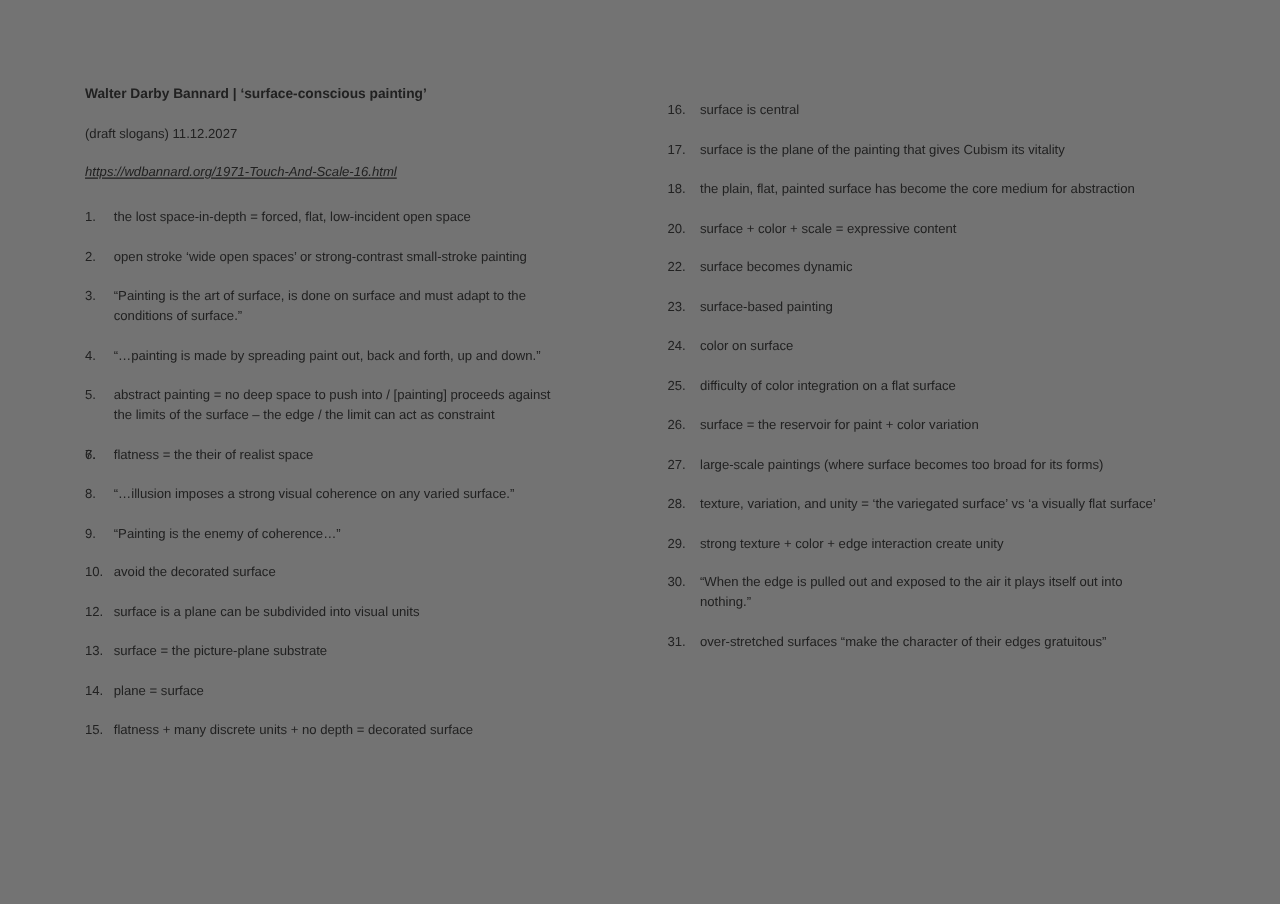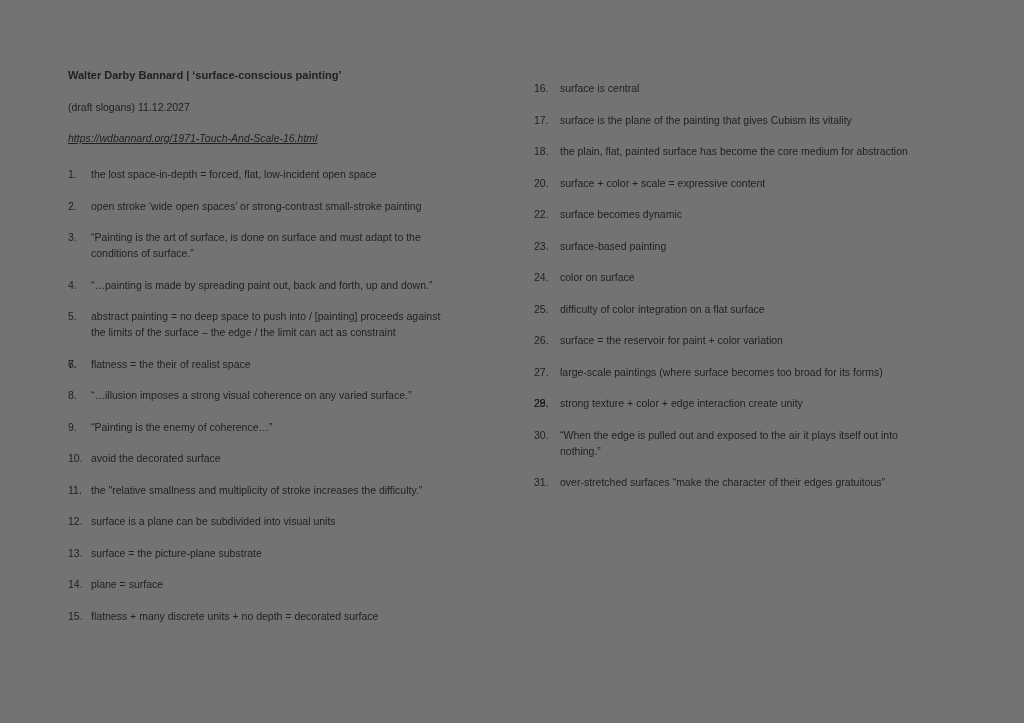--- a/index.html
+++ b/index.html
@@ -107,23 +107,20 @@
     </p>
 
     <p class="list-item">
       <span class="num">9.</span><span class="txt">“Painting is the enemy of coherence…”</span>
     </p>
 
     <p class="list-item">
       <span class="num">10.</span><span class="txt">avoid the decorated surface</span>
     </p>
 
-    <p class="list-item">
-      <span class="num">11.</span><span class="txt">the "relative smallness and multiplicity of stroke increases the difficulty.”</span>
-    </p>
 
     <p class="list-item">
       <span class="num">12.</span><span class="txt">surface is a plane can be subdivided into visual units</span>
     </p>
 
     <p class="list-item">
       <span class="num">13.</span><span class="txt">surface = the picture-plane substrate</span>
     </p>
 
     <p class="list-item">
@@ -172,21 +169,21 @@
 
     <p class="list-item">
       <span class="num">26.</span><span class="txt">surface = the reservoir for paint + color variation</span>
     </p>
 
     <p class="list-item">
       <span class="num">27.</span><span class="txt">large-scale paintings (where surface becomes too broad for its forms)</span>
     </p>
 
     <p class="list-item">
-      <span class="num">28.</span>
+      <span class="num">28.</span><span class="txt">texture, variation, and unity = ‘the variegated surface’ vs ‘a visually flat surface’</span>
     </p>
 
     <p class="list-item">
       <span class="num">29.</span><span class="txt">strong texture + color + edge interaction create unity</span>
     </p>
 
     <p class="list-item">
       <span class="num">30.</span><span class="txt">“When the edge is pulled out and exposed to the air it plays itself out into nothing.”</span>
     </p>
 

